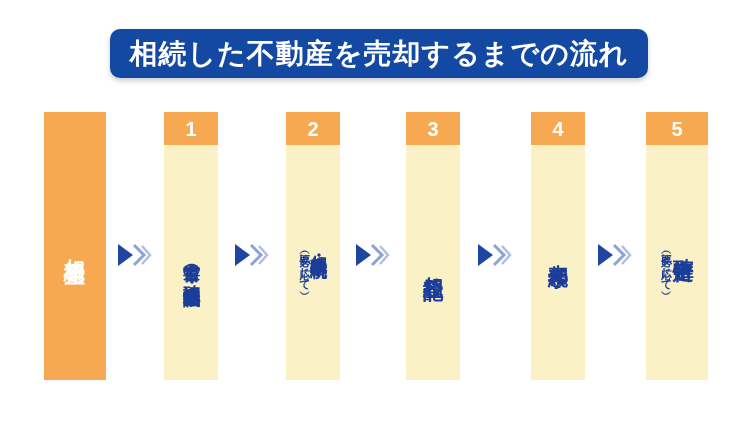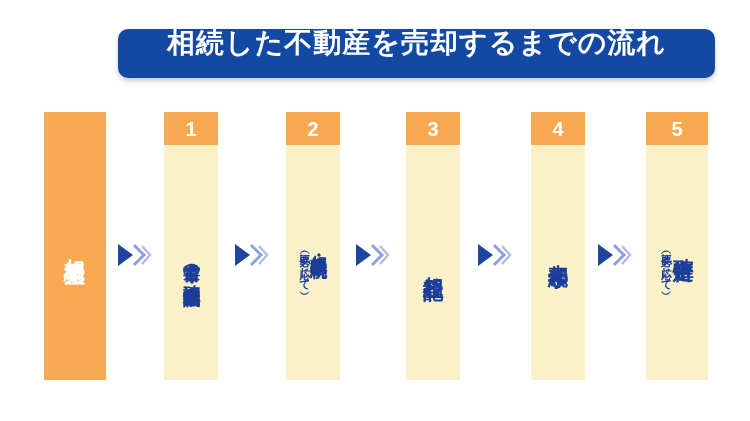--- a/index.html
+++ b/index.html
@@ -2,25 +2,24 @@
 <html><head>
 <meta charset="utf-8">
 <style>
   html,body { margin:0; padding:0; background:#ffffff; }
   .canvas {
     position:relative; width:750px; height:421px; background:#ffffff;
     font-family:"Liberation Sans","DejaVu Sans",sans-serif; overflow:hidden;
   }
   
   .title-box {
-    position:absolute; left:110px; top:29px; width:597px; height:49px;
+    position:absolute; left:110px; top:29px; width:538px; height:49px;
     background:#1348a3; border-radius:10px;
-    display:flex; align-items:flex-start; justify-content:center;
+    display:flex; align-items:center; justify-content:center;
     box-shadow:0 3px 5px rgba(60,60,60,0.25);
-    margin-left:8px;
   }
   .title-box .title-text {
     color:#ffffff; font-size:28px; font-weight:bold; letter-spacing:1px;
     white-space:nowrap; line-height:1;
   }
   
   .col { position:absolute; top:112px; height:268px; }
   .col-start {
     background:#f7a951; display:flex; align-items:center; justify-content:center;
   }

